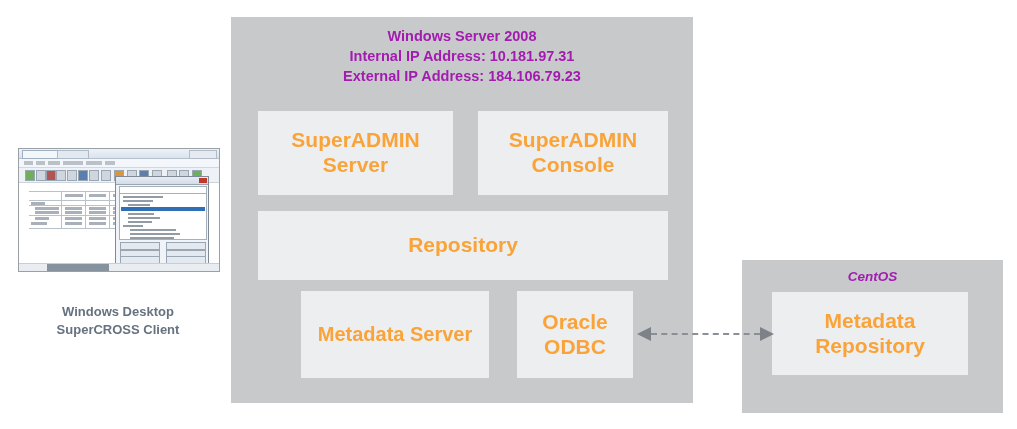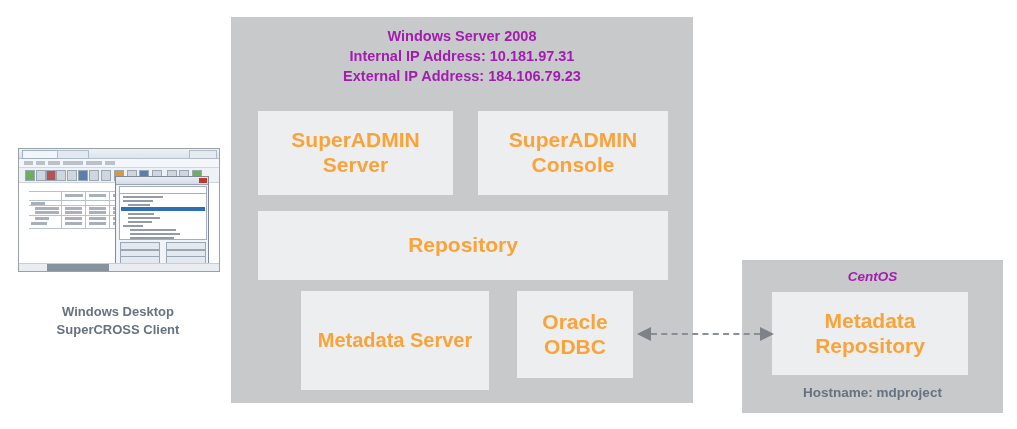--- a/index.html
+++ b/index.html
@@ -262,34 +262,33 @@
 External IP Address: 184.106.79.23</div>
 
     <div class="card" style="position:absolute;left:27px;top:94px;width:195px;height:84px;font-size:21px;">SuperADMIN
 Server</div>
 
     <div class="card" style="position:absolute;left:247px;top:94px;width:190px;height:84px;font-size:21px;">SuperADMIN
 Console</div>
 
     <div class="card" style="position:absolute;left:27px;top:194px;width:410px;height:69px;font-size:21px;">Repository</div>
 
-    <div class="card" style="position:absolute;left:70px;top:274px;width:188px;height:99px;font-size:20px;">Metadata Server</div>
+    <div class="card" style="position:absolute;left:70px;top:274px;width:188px;height:87px;font-size:20px;">Metadata Server</div>
 
     <div class="card" style="position:absolute;left:286px;top:274px;width:116px;height:87px;font-size:21px;">Oracle
 ODBC</div>
   </div>
 
   <div class="abs host-box" style="left:742px;top:260px;width:261px;height:153px;">
 
     <div class="host-title" style="position:absolute;left:0;top:8px;width:100%;font-size:13.5px;font-style:italic;">CentOS</div>
 
     <div class="card" style="position:absolute;left:30px;top:32px;width:196px;height:83px;font-size:21px;">Metadata
 Repository</div>
 
-    <div class="host-footer" style="left:0;top:125px;font-size:13.5px;">Hostname: mdproject</div>
   </div>
 
   <div class="connector" style="left:637px;top:327px;width:137px;height:14px;">
     <div class="arrow-head arrow-left"></div>
     <div class="conn-line"></div>
     <div class="arrow-head arrow-right"></div>
   </div>
 
 </div>
 

